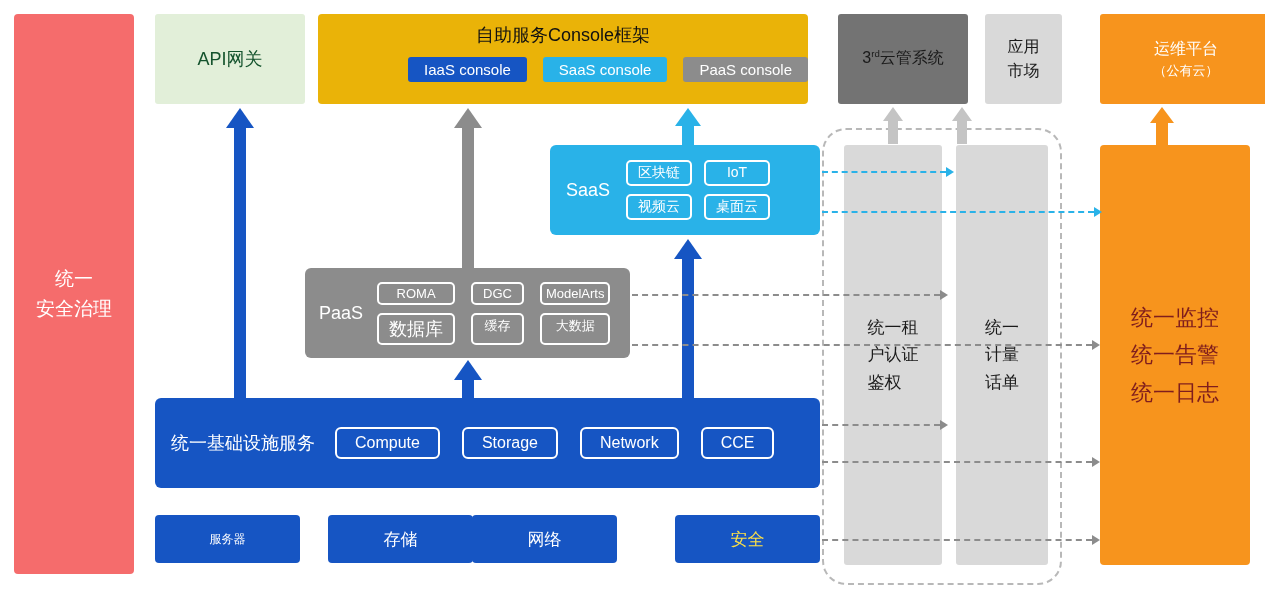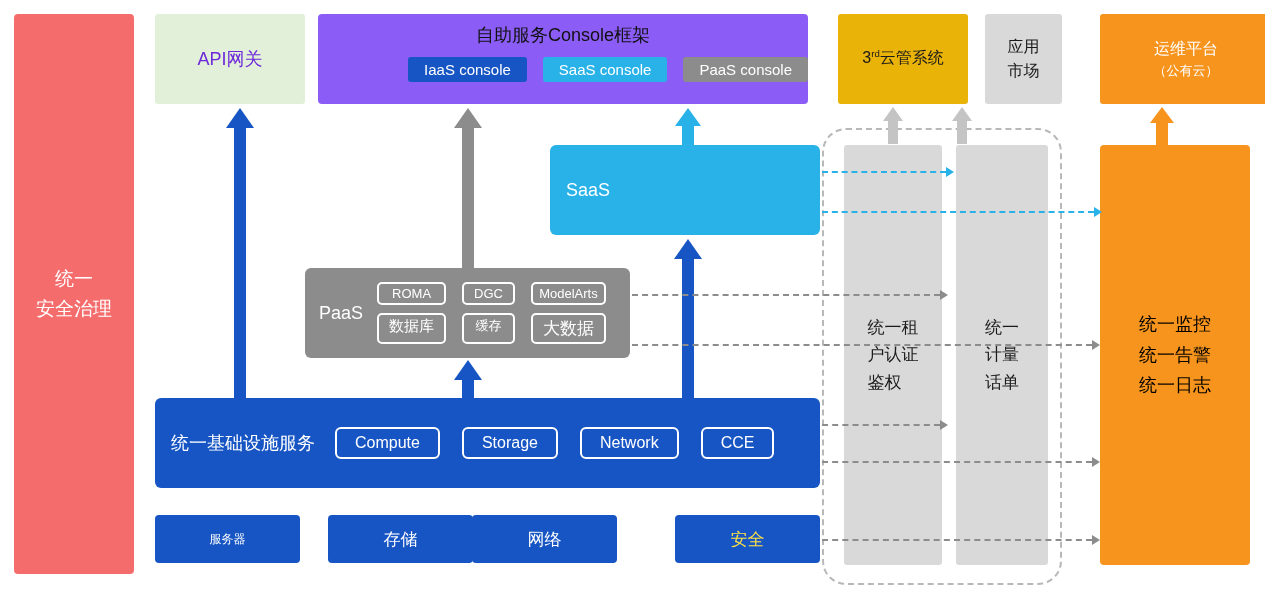--- a/index.html
+++ b/index.html
@@ -20,63 +20,69 @@
 <body>
 
 <div id="canvas">
 
   <div class="abs center" style="left:14px;top:14px;width:120px;height:560px;background:#F56C6C;border-radius:4px;">
     <div class="pre" style="color:#ffffff;font-size:19px;line-height:1.6;">统一
 安全治理</div>
   </div>
 
   <div class="abs center" style="left:155px;top:14px;width:150px;height:90px;background:#E2EFD9;border-radius:3px;">
-    <div style="font-size:18px;color:#6d28d9;">API网关</div>
+    <div style="font-size:18px;color:#14532d;">API网关</div>
   </div>
 
-  <div class="abs" style="left:318px;top:14px;width:490px;height:90px;background:#8b5cf6;border-radius:4px;">
+  <div class="abs" style="left:318px;top:14px;width:490px;height:90px;background:#eab308;border-radius:4px;">
     <div style="text-align:center;margin-top:9px;font-size:18px;color:#111111;">自助服务Console框架</div>
     <div style="display:flex;justify-content:flex-end;gap:16px;margin-top:10px;">
       <div class="console-btn" style="background:#1655C3;">IaaS console</div>
       <div class="console-btn" style="background:#29B2E8;">SaaS console</div>
       <div class="console-btn" style="background:#8C8C8C;">PaaS console</div>
     </div>
   </div>
 
-  <div class="abs center" style="left:838px;top:14px;width:130px;height:90px;background:#eab308;border-radius:3px;">
+  <div class="abs center" style="left:838px;top:14px;width:130px;height:90px;background:#737373;border-radius:3px;">
     <div style="font-size:16px;color:#1a1a1a;">
       <span>3</span><sup>rd</sup><span>云管系统</span>
     </div>
   </div>
 
   <div class="abs center" style="left:985px;top:14px;width:77px;height:90px;background:#D9D9D9;border-radius:3px;font-family:Liberation Serif, serif;">
     <div class="pre" style="font-size:16px;color:#1a1a1a;line-height:1.5;">应用
 市场</div>
   </div>
 
   <div class="abs center" style="left:1100px;top:14px;width:172px;height:90px;background:#F7941D;border-radius:3px;">
     <div style="color:#ffffff;line-height:1.5;">
       <div style="font-size:16px;">运维平台</div>
       <div style="font-size:13px;">（公有云）</div>
     </div>
   </div>
 
   <div class="abs" style="left:550px;top:145px;width:270px;height:90px;background:#29B2E8;border-radius:6px;display:flex;align-items:center;">
     <div style="color:#ffffff;font-size:18px;margin:0 16px 0 16px;">SaaS</div>
+    <div style="display:grid;grid-template-columns:auto auto;gap:8px 12px;">
+      <div class="chip">区块链</div>
+      <div class="chip">IoT</div>
+      <div class="chip">视频云</div>
+      <div class="chip">桌面云</div>
+    </div>
   </div>
 
   <div class="abs" style="left:305px;top:268px;width:325px;height:90px;background:#8C8C8C;border-radius:6px;display:flex;align-items:center;">
     <div style="color:#ffffff;font-size:18px;margin:0 14px 0 14px;">PaaS</div>
     <div style="display:grid;grid-template-columns:auto auto auto;gap:8px 16px;">
       <div class="chip" style="font-size:13px;">ROMA</div>
       <div class="chip" style="font-size:13px;">DGC</div>
       <div class="chip" style="font-size:13px;padding:2px 4px;">ModelArts</div>
-      <div class="chip" style="font-size:15px;">数据库</div>
+      <div class="chip" style="font-size:18px;">数据库</div>
       <div class="chip" style="font-size:13px;">缓存</div>
-      <div class="chip" style="font-size:17px;">大数据</div>
+      <div class="chip" style="font-size:13px;">大数据</div>
     </div>
   </div>
 
   <div class="abs" style="left:155px;top:398px;width:665px;height:90px;background:#1655C3;border-radius:6px;display:flex;align-items:center;">
     <div style="color:#ffffff;font-size:18px;margin:0 20px 0 16px;white-space:nowrap;">统一基础设施服务</div>
     <div style="display:flex;gap:22px;">
       <div class="chip big">Compute</div>
       <div class="chip big">Storage</div>
       <div class="chip big">Network</div>
       <div class="chip big">CCE</div>
@@ -104,21 +110,21 @@
 鉴权</div>
   </div>
 
   <div class="abs center" style="left:956px;top:145px;width:92px;height:420px;background:#D9D9D9;border-radius:3px;">
     <div class="pre" style="font-size:17px;color:#1a1a1a;line-height:1.6;text-align:left;">统一
 计量
 话单</div>
   </div>
 
   <div class="abs center" style="left:1100px;top:145px;width:150px;height:420px;background:#F7941D;border-radius:4px;">
-    <div class="pre" style="font-size:18px;color:#000000;line-height:1.7;">统一监控
+    <div class="pre" style="font-size:22px;color:#7f1d1d;line-height:1.7;">统一监控
 统一告警
 统一日志</div>
   </div>
 
   <div class="abs head-up" style="left:226px;top:108px;border-left:14px solid transparent;border-right:14px solid transparent;border-bottom:20px solid #1655C3;"></div>
   <div class="abs" style="left:234px;top:127px;width:12px;height:271px;background:#1655C3;"></div>
 
   <div class="abs head-up" style="left:454px;top:108px;border-left:14px solid transparent;border-right:14px solid transparent;border-bottom:20px solid #8C8C8C;"></div>
   <div class="abs" style="left:462px;top:127px;width:12px;height:141px;background:#8C8C8C;"></div>
 

